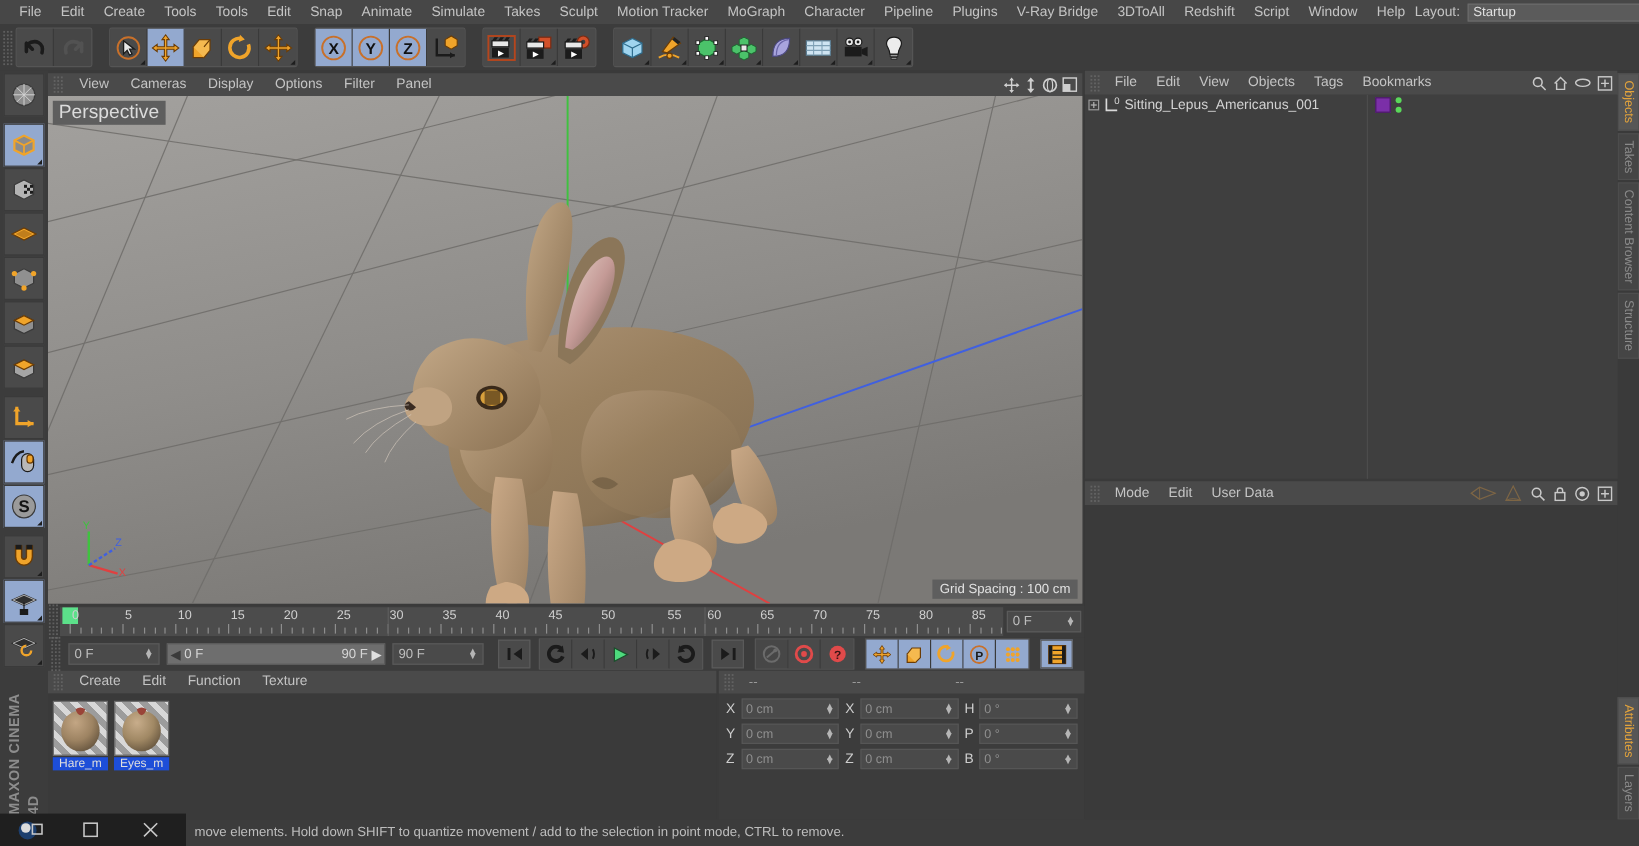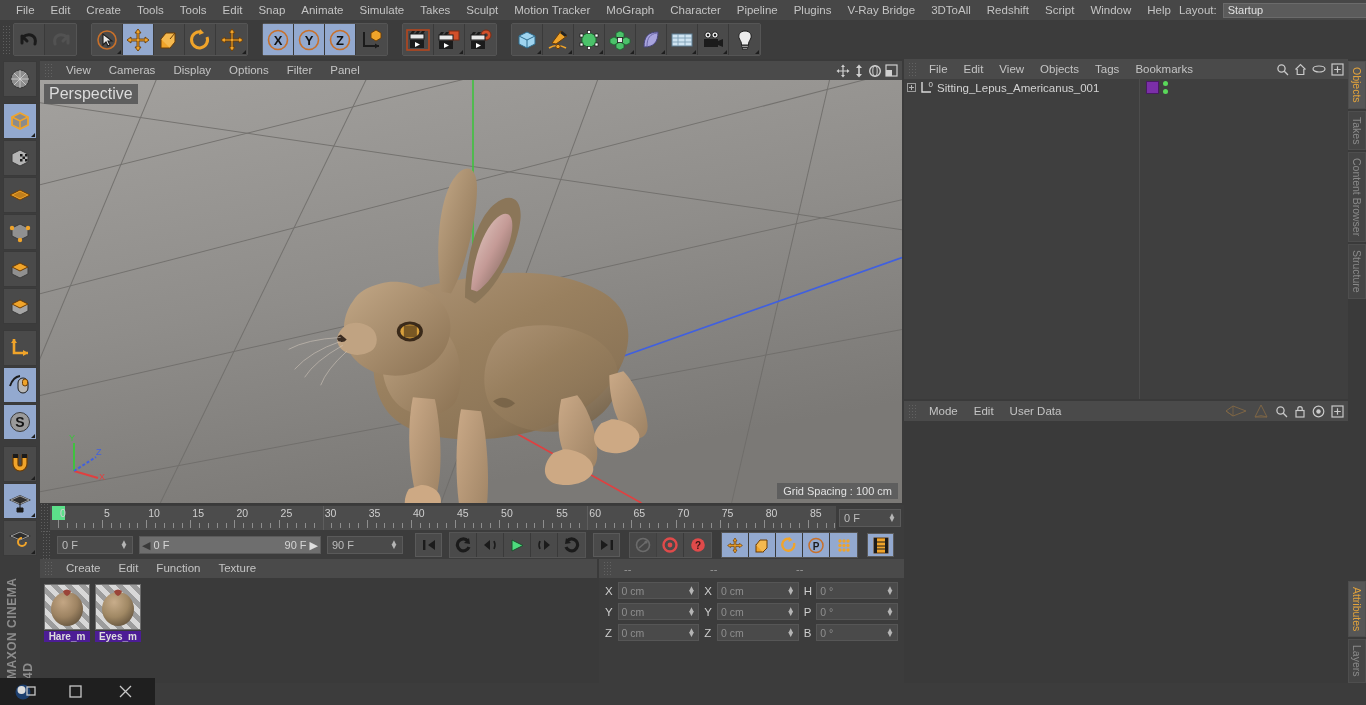--- a/index.html
+++ b/index.html
@@ -86,22 +86,22 @@
 
   
   .bsplit{ flex:1; display:flex; min-height:0; }
   .matmgr{ flex:1; background:#3c3c3c; display:flex; flex-direction:column; margin-right:2px; min-width:0;}
   .mmenu{ height:19px; background:#4a4a4a; display:flex; align-items:center; padding-left:4px;}
   .mmenu .mi{ padding:0 9px; line-height:19px; font-size:11.5px; color:#c4c4c4;}
   .matarea{ flex:1; background:#3a3a3a; padding:6px 4px; display:flex; gap:5px; align-items:flex-start;}
   .mat{ width:46px; }
   .matthumb{ width:46px;height:46px; border:1px solid #6d6d6d; position:relative; overflow:hidden;
       background: repeating-linear-gradient(45deg,#d8d8d8 0 5px,#9c9c9c 5px 10px); }
-  .matname{ text-align:center; font-size:10px; color:#dedede; background:#4c1d95; margin-top:1px;
-      overflow:hidden; white-space:nowrap;font-weight:bold; }
+  .matname{ text-align:center; font-size:10px; color:#dedede; background:#1d4ed8; margin-top:1px;
+      overflow:hidden; white-space:nowrap; }
 
   .coords{ width:305px; background:#3c3c3c; display:flex; flex-direction:column; flex:0 0 305px;}
   .cohead{ height:19px; background:#4a4a4a; display:flex; align-items:center; padding-left:4px; font-size:11px; color:#9a9a9a;}
   .cohead .dd{ width:86px; text-align:left; padding-left:6px;}
   .cogrid{ padding:4px 6px 0 6px; }
   .corow{ display:flex; align-items:center; margin-bottom:4px; }
   .colbl{ width:13px; font-size:11.5px; color:#cdcdcd; }
   .cofield{ width:84px; height:17px; background:#4a4a4a; border:1px solid #565656; display:flex;
      align-items:center; padding:0 3px; font-size:10.5px; color:#8f8f8f; margin-right:5px; }
   .cofoot{ display:flex; padding:2px 6px; gap:5px; align-items:center;}
@@ -1121,20 +1121,21 @@
         <div class="vtab">Structure</div>
         <div class="vspace"></div>
         <div class="vtab act">Attributes</div>
         <div class="vtab">Layers</div>
       </div>
     </div>
   </div>
 
   <div class="statusbar">
     <div class="sgrip"></div>
+    <div class="statustext" style="margin-left:150px;">move elements. Hold down SHIFT to quantize movement / add to the selection in point mode, CTRL to remove.</div>
   </div>
 
   <div class="taskbar">
     <div class="tbitem">
       <svg width="22" height="20" viewBox="0 0 22 20">
           <circle cx="9" cy="10" r="7.5" fill="#1d3f6e"></circle>
           <circle cx="7.5" cy="8" r="4" fill="#dcdcdc"></circle>
           <rect x="13" y="5" width="8" height="8" fill="none" stroke="#c8c8c8" stroke-width="1.3"></rect>
         </svg>
     </div>

